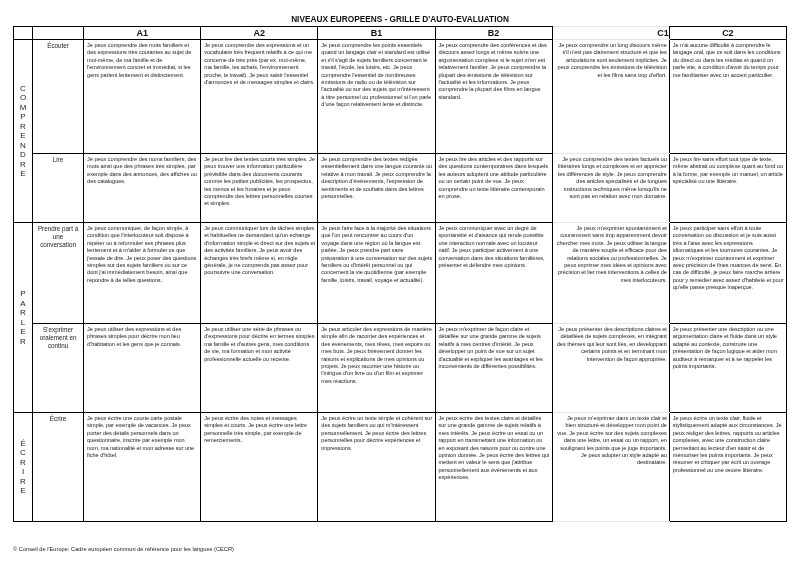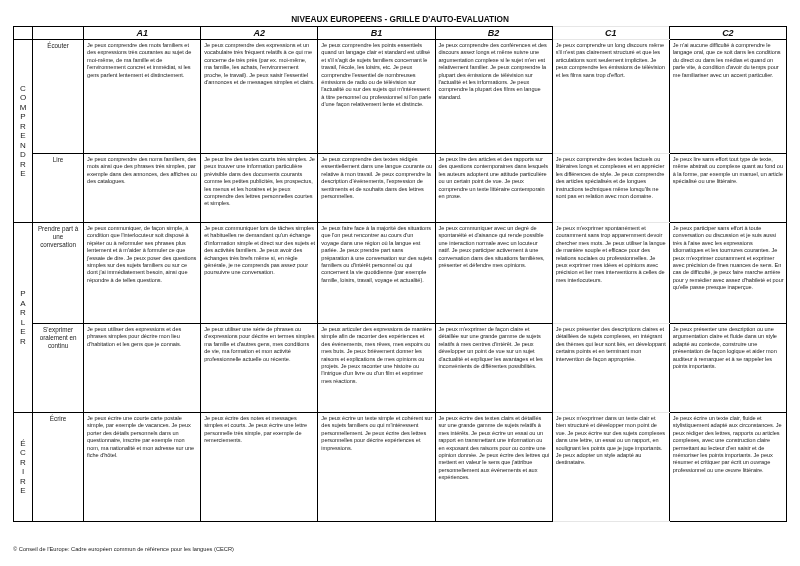--- a/index.html
+++ b/index.html
@@ -38,21 +38,20 @@
       border: 1px solid #000;
       vertical-align: top;
       padding: 0;
     }
     table.grid th {
       height: 12px;
       font-size: 9px;
       font-weight: bold;
       text-align: center;
       vertical-align: middle;
-      font-style: italic;
     }
     col.c-group { width: 19px; }
     col.c-skill { width: 51px; }
     col.c-level { width: 117px; }
     col.c-c1 { width: 117px; }
     .group-cell {
       text-align: center;
       vertical-align: middle !important;
       font-size: 8px;
       line-height: 9.5px;
@@ -71,20 +70,21 @@
     .desc {
       font-size: 5.6px;
       line-height: 7.4px;
       padding: 2px 2px 2px 3px !important;
       color: #222;
       letter-spacing: -0.05px;
     }
     table.grid td.c1cell, table.grid th.c1cell {
       border-top-color: #e6e6e6;
       border-bottom-color: #e6e6e6;
+      text-align: right;
     }
     .row-ecouter td { height: 109px; }
     .row-lire td { height: 64px; }
     .row-prendre td { height: 96px; }
     .row-exprimer td { height: 84px; }
     .row-ecrire td { height: 104px; }
     .footer {
       position: absolute;
       left: 13px;
       top: 546px;

